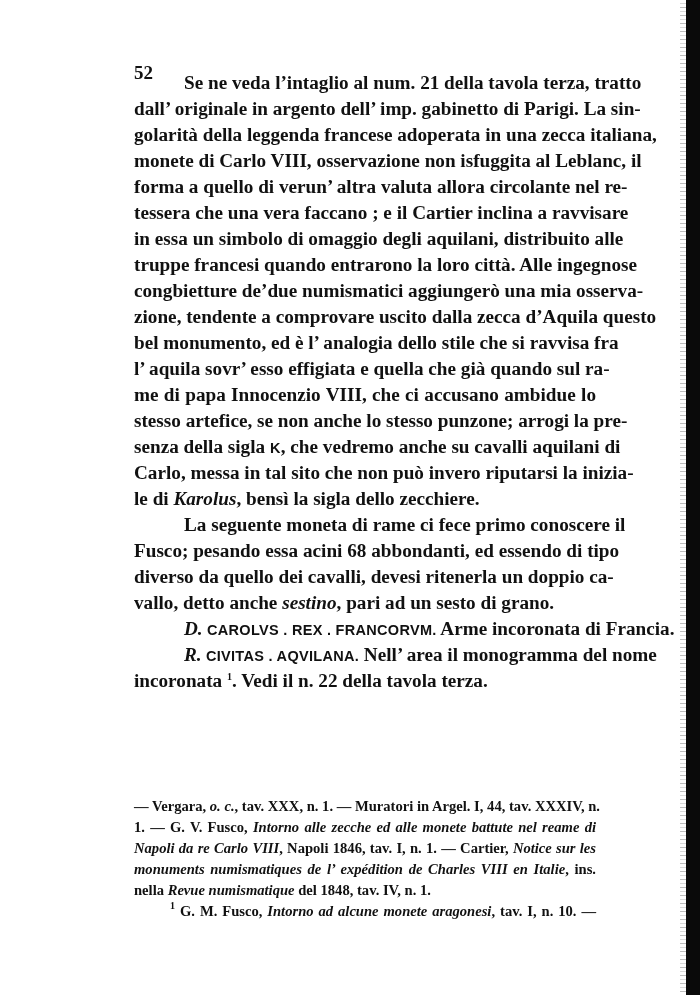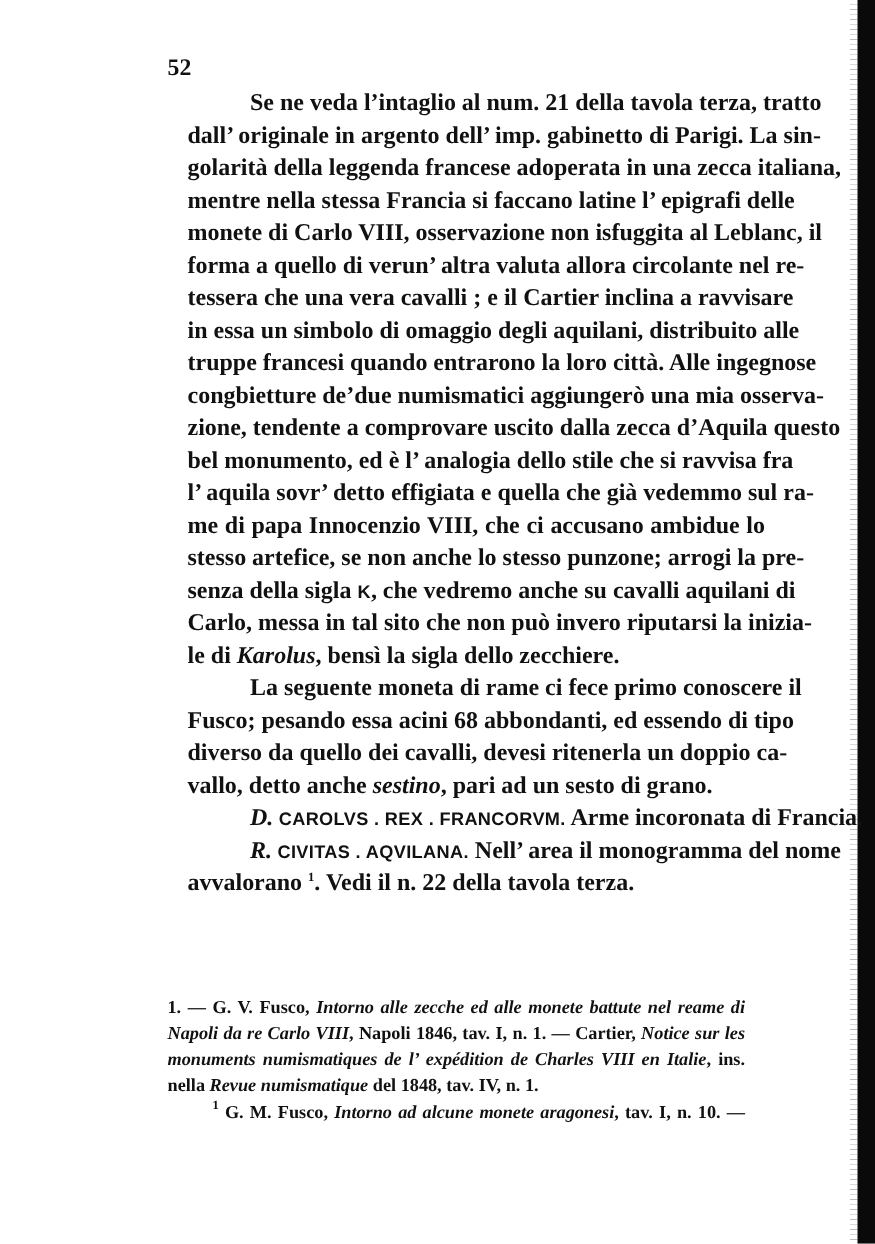--- a/index.html
+++ b/index.html
@@ -1,22 +1,22 @@
 <!DOCTYPE html>
 <html><head>
 <meta charset="utf-8">
 <style>
   html, body { margin:0; padding:0; }
   body { width:700px; height:995px; background:#ffffff; position:relative; overflow:hidden;
          font-family:"Liberation Serif", "DejaVu Serif", serif; color:#111; }
   .edge { position:absolute; top:0; right:0; width:14px; height:995px; background:#0a0a0a; }
   .edge-noise { position:absolute; top:0; right:14px; width:6px; height:995px;
          background: repeating-linear-gradient(180deg, #fff 0 3px, #bbb 3px 4px, #fff 4px 7px, #888 7px 8px); opacity:.55; }
-  .pagenum { position:absolute; left:134px; top:44px; font-size:19px; font-weight:bold; letter-spacing:0px; }
-  .body { position:absolute; left:150px; top:70px; width:462px; font-size:19.2px; line-height:26px; font-weight:bold; }
+  .pagenum { position:absolute; left:134px; top:62px; font-size:19px; font-weight:bold; letter-spacing:0px; }
+  .body { position:absolute; left:134px; top:70px; width:462px; font-size:19.2px; line-height:26px; font-weight:bold; }
   .line { display:block; white-space:nowrap; text-align:justify; text-align-last:justify; height:26px; }
   .line.last { text-align-last:left; }
   .indent { padding-left:50px; }
   .notes { position:absolute; left:134px; top:796px; width:462px; font-size:14.6px; line-height:21px; font-weight:bold; }
   .note-line { display:block; white-space:nowrap; text-align:justify; text-align-last:justify; height:21px; }
   .note-line.last { text-align-last:left; }
   .note-indent { padding-left:36px; }
   i, .it { font-style:italic; }
   .sc { font-family:"Liberation Sans", "DejaVu Sans", sans-serif; font-size:14.5px; font-weight:bold; letter-spacing:0.3px; }
   sup { font-size:10px; vertical-align:7px; line-height:0; }
@@ -26,42 +26,42 @@
 
 <div class="edge-noise"></div>
 <div class="edge"></div>
 
 <div class="pagenum">52</div>
 
 <div class="body" id="body">
     <span class="line indent"><span>Se ne veda l’intaglio al num. 21 della tavola terza, tratto</span></span>
     <span class="line"><span>dall’ originale in argento dell’ imp. gabinetto di Parigi. La sin-</span></span>
     <span class="line"><span>golarità della leggenda francese adoperata in una zecca italiana,</span></span>
-    <span class="line"><span>mentre nella stessa Francia si faccano latine l’ epigrafi delle</span></span>
     <span class="line"><span>monete di Carlo VIII, osservazione non isfuggita al Leblanc, il</span></span>
     <span class="line"><span>forma a quello di verun’ altra valuta allora circolante nel re-</span></span>
-    <span class="line"><span>tessera che una vera cavalli ; e il Cartier inclina a ravvisare</span></span>
+    <span class="line"><span>tessera che una vera faccano ; e il Cartier inclina a ravvisare</span></span>
     <span class="line"><span>in essa un simbolo di omaggio degli aquilani, distribuito alle</span></span>
     <span class="line"><span>truppe francesi quando entrarono la loro città. Alle ingegnose</span></span>
     <span class="line"><span>congbietture de’due numismatici aggiungerò una mia osserva-</span></span>
     <span class="line"><span>zione, tendente a comprovare uscito dalla zecca d’Aquila questo</span></span>
     <span class="line"><span>bel monumento, ed è l’ analogia dello stile che si ravvisa fra</span></span>
-    <span class="line"><span>l’ aquila sovr’ detto effigiata e quella che già vedemmo sul ra-</span></span>
+    <span class="line"><span>l’ aquila sovr’ esso effigiata e quella che già quando sul ra-</span></span>
     <span class="line"><span>me di papa Innocenzio VIII, che ci accusano ambidue lo</span></span>
     <span class="line"><span>stesso artefice, se non anche lo stesso punzone; arrogi la pre-</span></span>
     <span class="line"><span>senza della sigla </span><span class="sc">K</span><span>, che vedremo anche su cavalli aquilani di</span></span>
     <span class="line"><span>Carlo, messa in tal sito che non può invero riputarsi la inizia-</span></span>
     <span class="line last"><span>le di </span><span class="it">Karolus</span><span>, bensì la sigla dello zecchiere.</span></span>
     <span class="line indent"><span>La seguente moneta di rame ci fece primo conoscere il</span></span>
     <span class="line"><span>Fusco; pesando essa acini 68 abbondanti, ed essendo di tipo</span></span>
     <span class="line"><span>diverso da quello dei cavalli, devesi ritenerla un doppio ca-</span></span>
     <span class="line last"><span>vallo, detto anche </span><span class="it">sestino</span><span>, pari ad un sesto di grano.</span></span>
     <span class="line indent"><span class="it">D.</span><span class="sc"> CAROLVS . REX . FRANCORVM.</span><span> Arme incoronata di Francia.</span></span>
     <span class="line indent"><span class="it">R.</span><span class="sc"> CIVITAS . AQVILANA.</span><span> Nell’ area il monogramma del nome</span></span>
-    <span class="line last"><span>avvalorano </span><sup>1</sup><span>. Vedi il n. 22 della tavola terza.</span></span>
+    <span class="line last"><span>incoronata </span><sup>1</sup><span>. Vedi il n. 22 della tavola terza.</span></span>
   </div>
 <div class="notes" id="notes">
+    <span class="note-line"><span>— Vergara, </span><span class="it">o. c.</span><span>, tav. XXX, n. 1. — Muratori in Argel. I, 44, tav. XXXIV, n.</span></span>
     <span class="note-line"><span>1. — G. V. Fusco, </span><span class="it">Intorno alle zecche ed alle monete battute nel reame di</span></span>
     <span class="note-line"><span class="it">Napoli da re Carlo VIII</span><span>, Napoli 1846, tav. I, n. 1. — Cartier, </span><span class="it">Notice sur les</span></span>
     <span class="note-line"><span class="it">monuments numismatiques de l’ expédition de Charles VIII en Italie</span><span>, ins.</span></span>
     <span class="note-line last"><span>nella </span><span class="it">Revue numismatique</span><span> del 1848, tav. IV, n. 1.</span></span>
     <span class="note-line note-indent"><sup>1</sup><span> G. M. Fusco, </span><span class="it">Intorno ad alcune monete aragonesi</span><span>, tav. I, n. 10. —</span></span>
   </div>
 
 </body></html>

